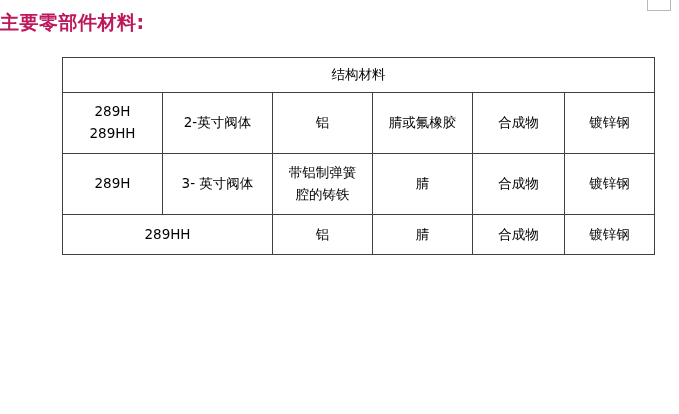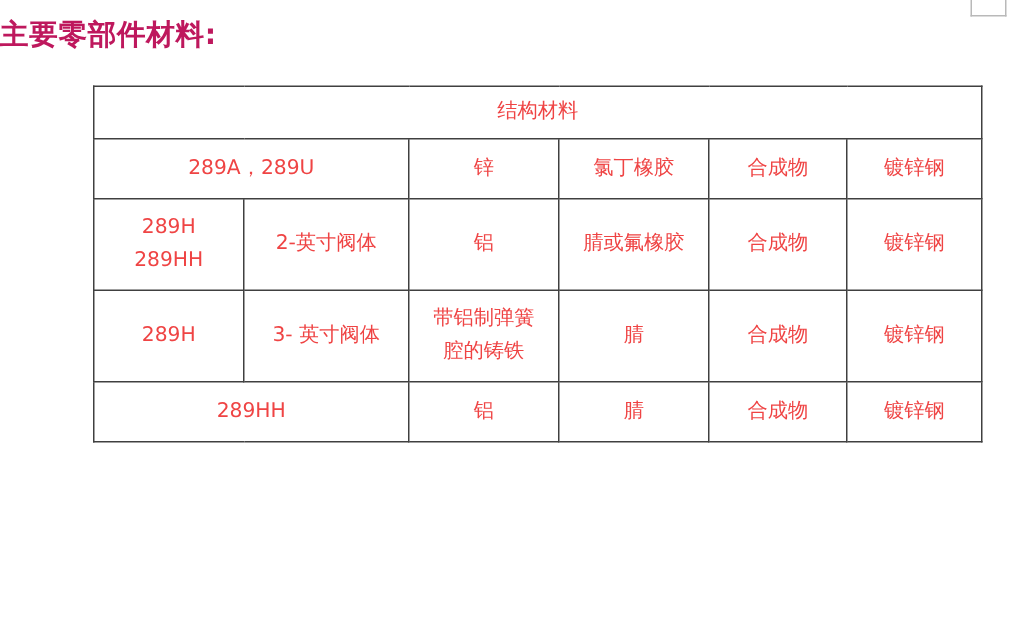--- a/index.html
+++ b/index.html
@@ -44,21 +44,21 @@
   table.mat {
     border-collapse: collapse;
     width: 592px;
     table-layout: fixed;
   }
   table.mat td {
     border: 1px solid #404040;
     text-align: center;
     vertical-align: middle;
     font-size: 13.5px;
-    color: #ef4444;
+    color: #000000;
     padding: 3px 2px;
     line-height: 1.45;
   }
   .r-head td {
     height: 28px;
   }
   .r-sub td {
     height: 52px;
   }
   .r-body td {
@@ -93,27 +93,20 @@
         <col class="c3">
         <col class="c4">
         <col class="c5">
         <col class="c6">
     </colgroup>
     <tbody>
       <tr class="r-head">
         <td colspan="6">结构材料</td>
       </tr>
 
-      <tr class="r-body">
-        <td colspan="2">289A，289U</td>
-        <td>锌</td>
-        <td>氯丁橡胶</td>
-        <td>合成物</td>
-        <td>镀锌钢</td>
-      </tr>
 
       <tr class="r-tall">
         <td>
           <span class="two-line">289H</span>
           <span class="two-line">289HH</span>
         </td>
         <td>2-英寸阀体</td>
         <td>铝</td>
         <td>腈或氟橡胶</td>
         <td>合成物</td>

